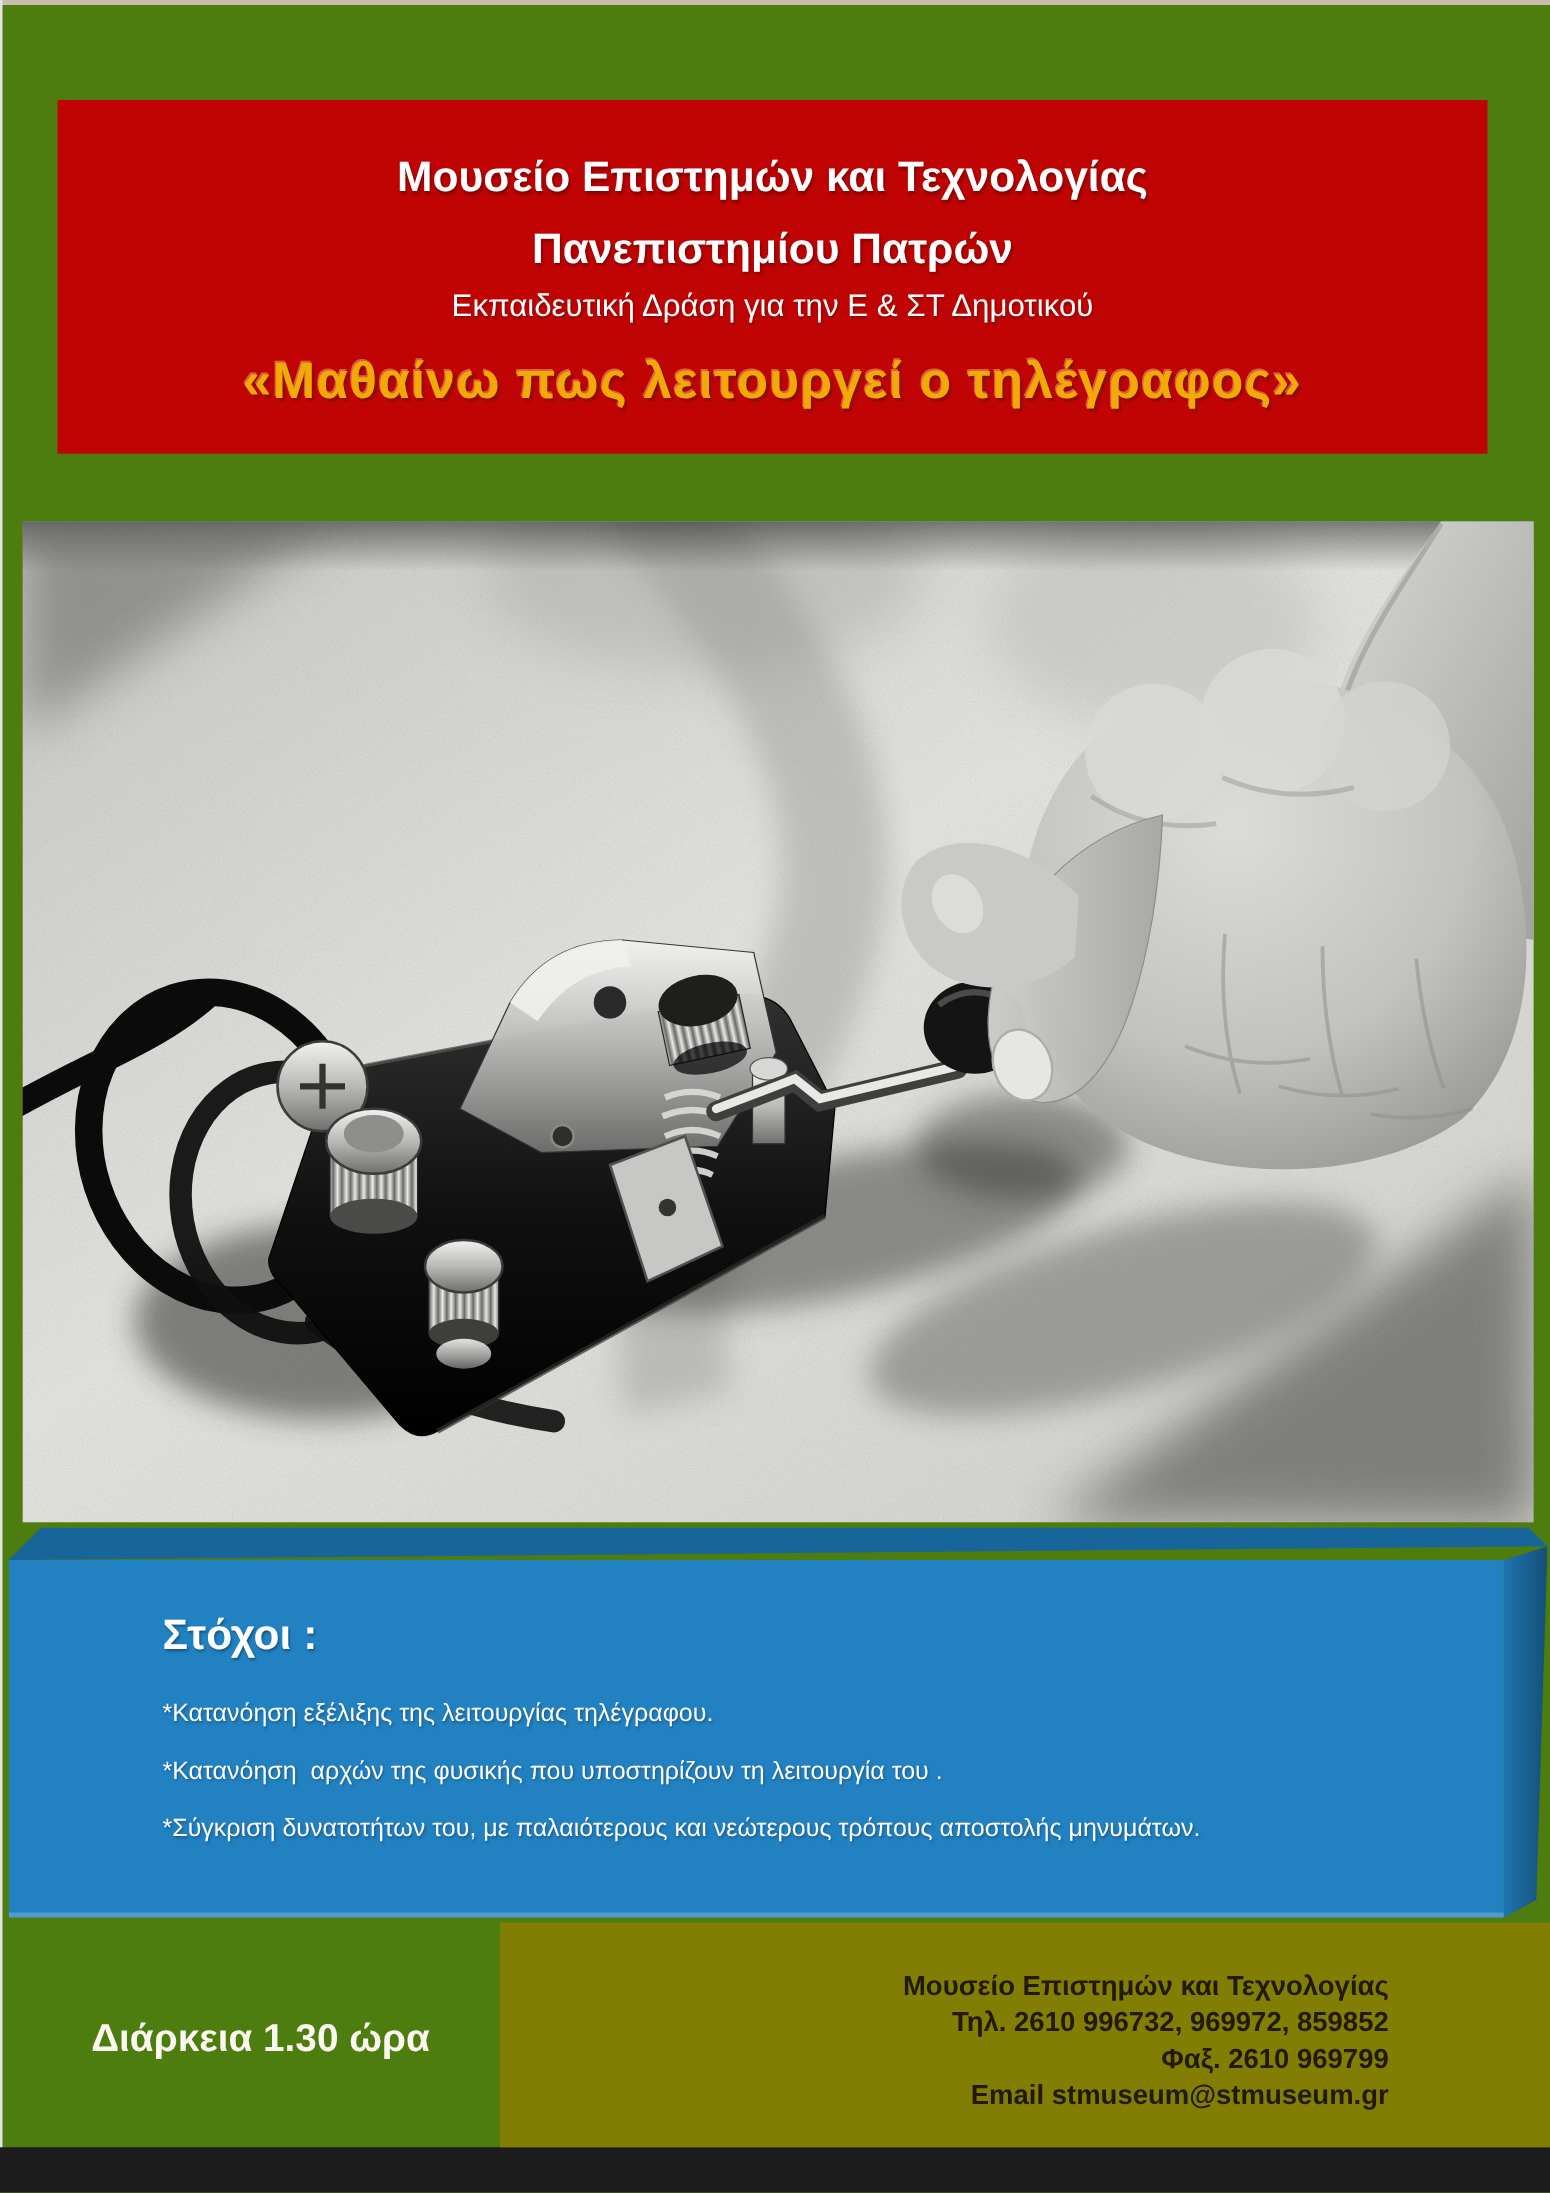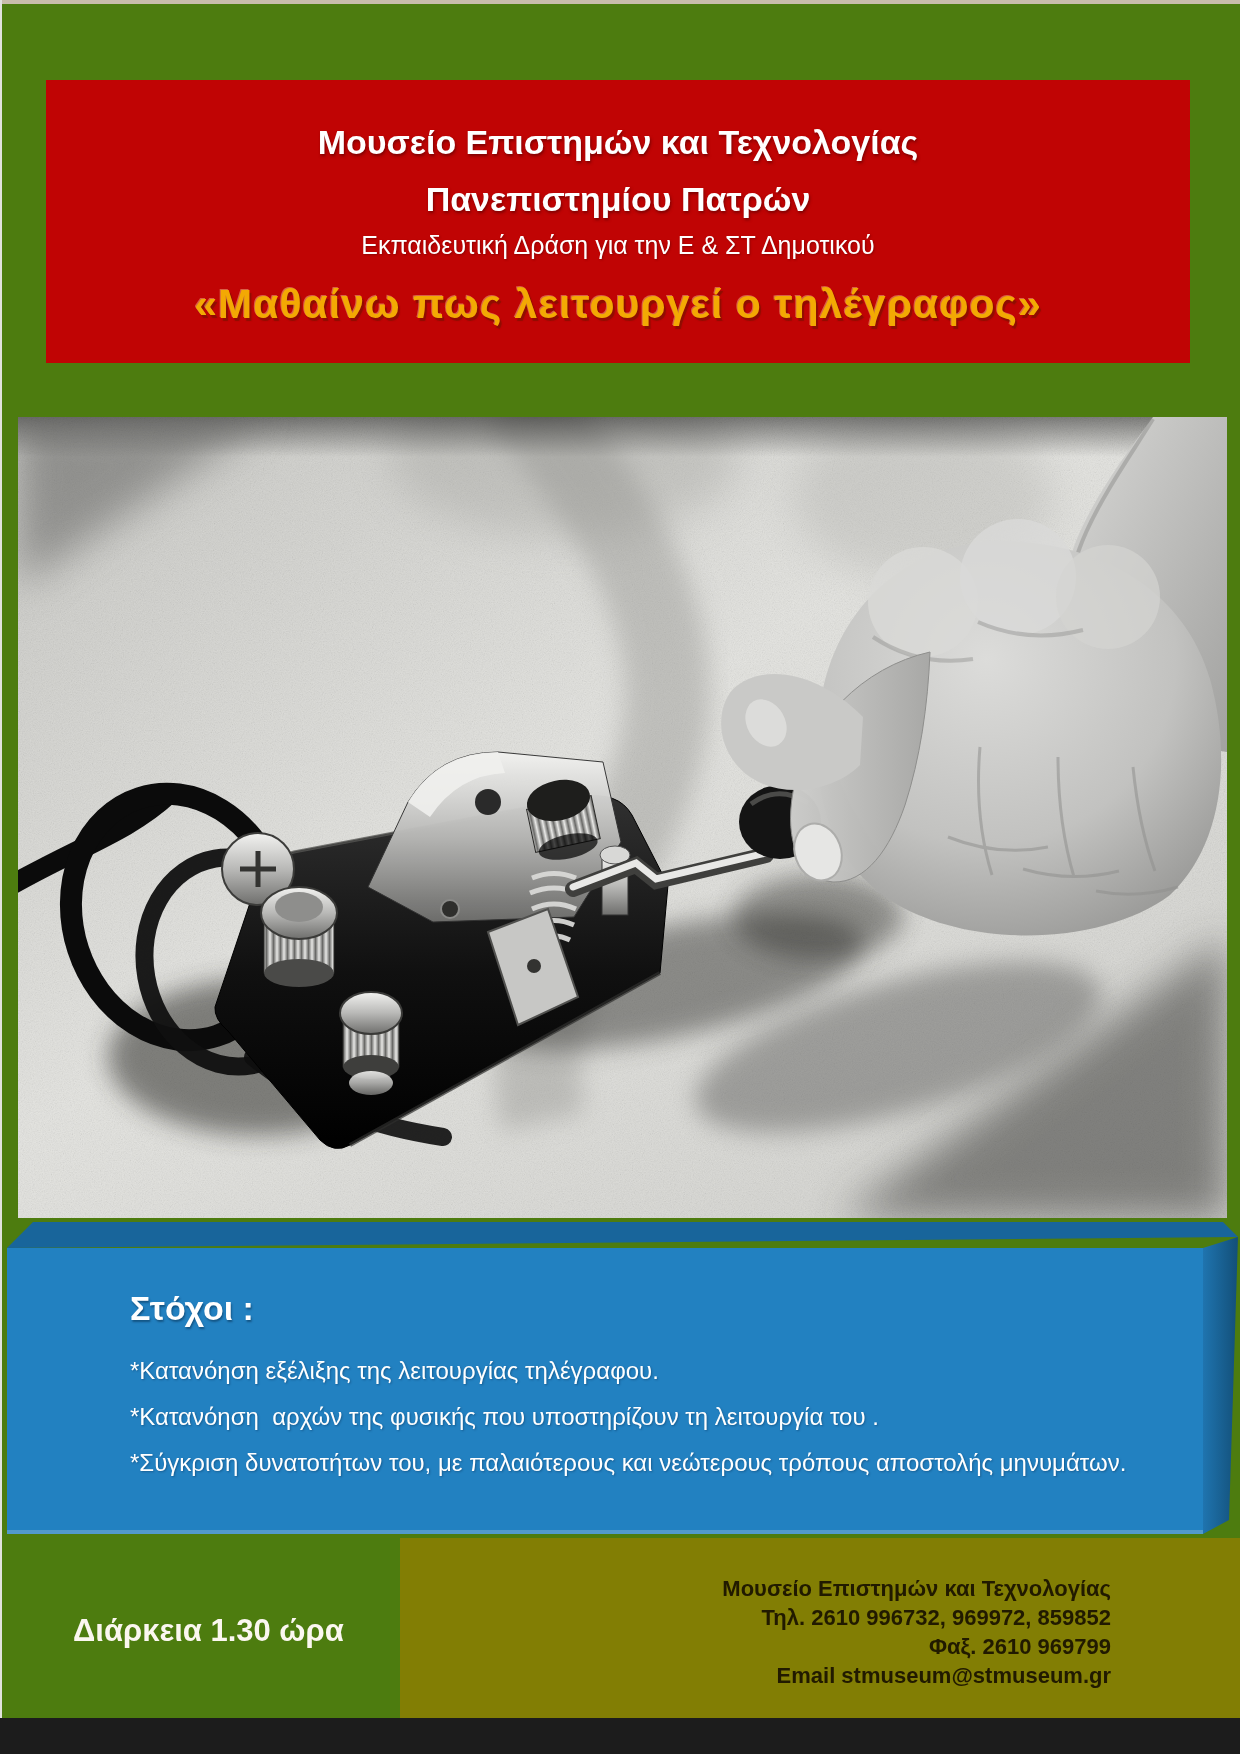--- a/index.html
+++ b/index.html
@@ -28,21 +28,21 @@
   
   .photo{position:absolute;left:18px;top:417px;width:1209px;height:801px;}
   .photo svg{display:block;}
 
   
   .bluebox{position:absolute;left:7px;top:1222px;width:1231px;height:316px;}
   .bluebox svg{position:absolute;left:0;top:0;}
   .obj-text{position:absolute;left:80px;top:67px;width:1078px;color:#ffffff;margin-left:43px;}
   .obj-head{font-size:34px;font-weight:bold;margin:0 0 20px 0;
     text-shadow:1px 2px 2px rgba(0,30,60,.45);}
-  .obj-item{font-size:24px;line-height:46px;white-space:pre-wrap;
+  .obj-item{font-size:20px;line-height:46px;white-space:pre-wrap;
     text-shadow:1px 1px 2px rgba(0,30,60,.35);}
 
   
   .olive{position:absolute;left:400px;top:1538px;width:840px;height:216px;background:#827E04;}
   .duration{position:absolute;left:73px;top:1613px;font-size:31px;font-weight:bold;color:#FBF7F0;z-index:5;}
   .contact{position:absolute;left:500px;top:1574px;width:611px;z-index:5;
     text-align:right;color:#211A00;font-size:22px;font-weight:bold;line-height:29px;}
 </style>
 </head>
 <body>

